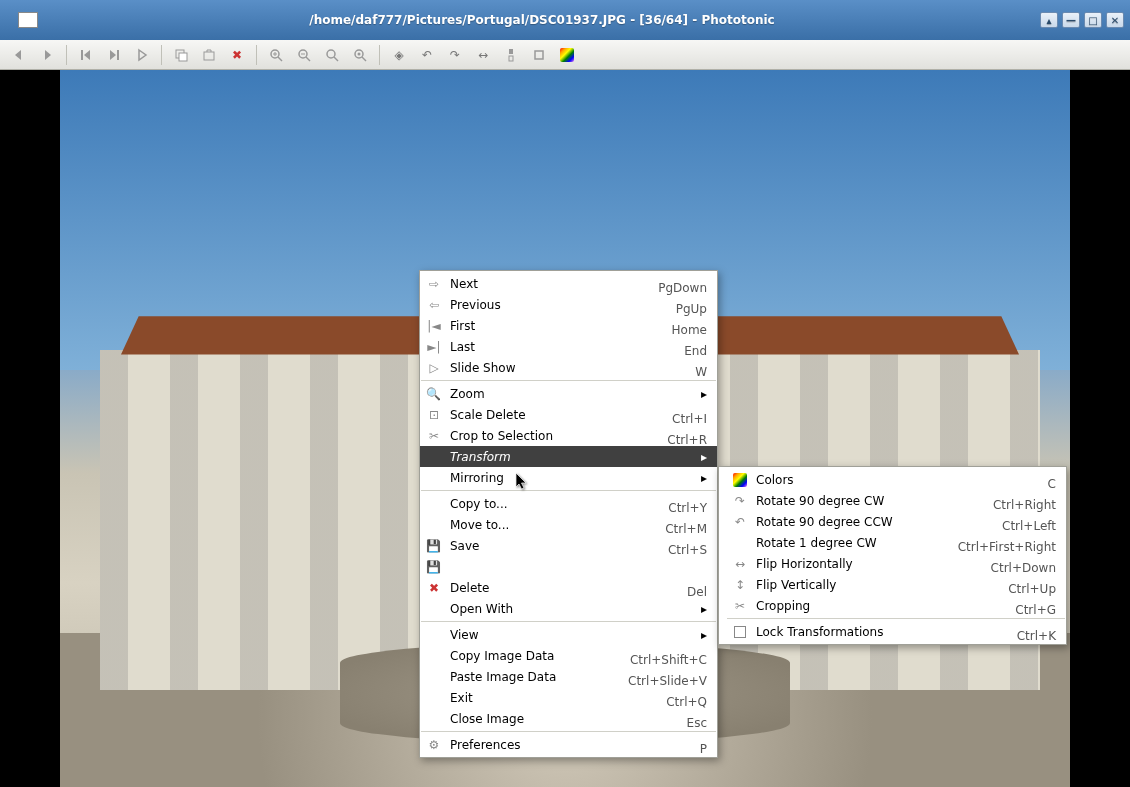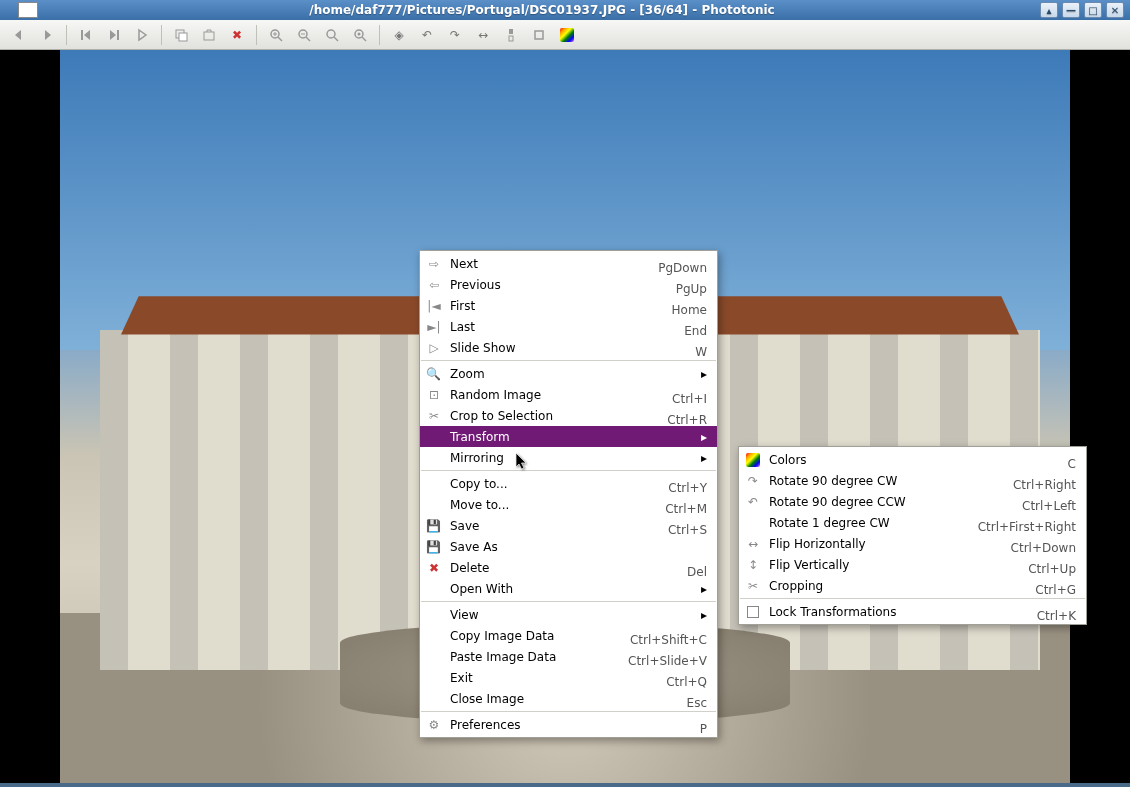--- a/index.html
+++ b/index.html
@@ -1,18 +1,18 @@
 <!DOCTYPE html>
 <html><head>
 <meta charset="utf-8">
 <style>
 * { margin: 0; padding: 0; box-sizing: border-box; font-family: "DejaVu Sans", "Liberation Sans", Arial, sans-serif; font-size: 12px; }
 body { width: 1130px; height: 787px; background: #4a6a8a; overflow: hidden; }
 
-.titlebar { height: 20px; background: linear-gradient(to bottom, #5a8fc7 0%, #3a6fa7 100%); display: flex; align-items: center; color: #fff; font-weight: bold; text-shadow: 0 1px 1px rgba(0,0,0,.3); padding-left: 12px; }
+.titlebar { height: 40px; background: linear-gradient(to bottom, #5a8fc7 0%, #3a6fa7 100%); display: flex; align-items: center; color: #fff; font-weight: bold; text-shadow: 0 1px 1px rgba(0,0,0,.3); padding-left: 12px; }
 .titlebar .app-icon { width: 20px; height: 16px; margin: 0 6px; background: #fff; border: 1px solid #888; }
 .titlebar .title-text { flex: 1; text-align: center; }
 .titlebar .win-btns { display: flex; gap: 4px; padding-right: 6px; }
 .titlebar .win-btn { width: 18px; height: 16px; background: linear-gradient(to bottom,#eaf1f9,#c9d9ea); border: 1px solid #6a8ab0; border-radius: 2px; display:flex; align-items:center; justify-content:center; font-size:10px; color:#2a4a6a; cursor:pointer; }
 
 .toolbar { height: 30px; background: linear-gradient(to bottom,#f7f7f5,#e1e1dd); border-bottom: 1px solid #b0b0a8; display: flex; align-items: center; padding: 0 8px; gap: 6px; }
 .tb-btn { width: 22px; height: 22px; display:flex; align-items:center; justify-content:center; color:#777; cursor:pointer; }
 .tb-sep { width:1px; height:20px; background:#c0c0b8; margin:0 2px; }
 .tb-btn.delete { color:#c33; font-weight:bold; }
 
@@ -20,24 +20,24 @@
 .photo { width: 1010px; height: 100%; background: linear-gradient(to bottom, #3d7ab8 0%, #6fa0d0 35%, #c9c4b4 55%, #d8d2c2 70%, #b8b2a2 100%); position:relative; overflow:hidden; }
 .sky { position:absolute; top:0; left:0; right:0; height:300px; background: linear-gradient(to bottom,#3d7ab8,#7fb0d8); }
 .roof { position:absolute; top:240px; left:70px; right:60px; height:50px; background:#8a4a2a; transform: perspective(800px) rotateX(40deg); }
 .building { position:absolute; top:280px; left:40px; right:30px; height:340px; background:#e0dcce; }
 .building::before{content:"";position:absolute;inset:0;background:repeating-linear-gradient(to right, rgba(40,40,50,.15) 0 28px, transparent 28px 70px);}
 .fountain { position:absolute; bottom:60px; left:50%; transform:translateX(-50%); width:450px; height:100px; background: radial-gradient(ellipse at center, #a09888 0%, #888070 80%); border-radius: 50% / 20%; }
 .ground { position:absolute; bottom:0; left:0; right:0; height:170px; background: radial-gradient(circle, #c8c0b0 10%, #989080 60%); }
 
 .ctx-menu { position: absolute; background:#fff; border:1px solid #a0a098; box-shadow: 2px 3px 8px rgba(0,0,0,.35); padding: 2px 0; }
 .menu1 { top: 200px; left: 419px; width: 299px; }
-.menu2 { top: 396px; left: 738px; width: 349px; }
+.menu2 { top: 396px; left: 718px; width: 349px; padding-left: 7px; }
 
 .mi { display:flex; align-items:center; height:21px; padding: 0 10px 0 4px; cursor:default; color:#000; }
-.mi.hl { background:#701a75; color:#fff; }
+.mi.hl { background:#404040; color:#fff;font-style:italic; }
 .mi .ico { width: 20px; height:16px; margin-right:6px; display:flex; align-items:center; justify-content:center; color:#888; flex-shrink:0; }
 .mi .lbl { flex:1; white-space:nowrap; }
 .mi .sc { color:#555; margin-left:20px; white-space:nowrap;margin-top:9px; }
 .mi .sub { width:12px; text-align:right; margin-left:10px; }
 .msep { height:1px; background:#d0d0c8; margin:2px 1px; }
 .rainbow-ico{ width:14px; height:14px; background:linear-gradient(135deg,red,orange,yellow,green,blue,violet); border-radius:2px;}
 .checkbox-ico{ width:12px;height:12px;border:1px solid #888;background:#fff;}
 
 .cursor { position:absolute; top:403px; left:516px; width:12px; height:18px; pointer-events:none; z-index:1000;}
 .cursor svg{ filter:drop-shadow(1px 1px 1px rgba(0,0,0,.5)); }
@@ -185,21 +185,21 @@
         <span class="sc">W</span>
       </div>
       <div class="msep"></div>
       <div class="mi">
         <span class="ico">🔍</span>
         <span class="lbl">Zoom</span>
         <span class="sub">▸</span>
       </div>
       <div class="mi">
         <span class="ico">⊡</span>
-        <span class="lbl">Random Image</span>
+        <span class="lbl">Scale Delete</span>
         <span class="sc">Ctrl+I</span>
       </div>
       <div class="mi">
         <span class="ico">✂</span>
         <span class="lbl">Crop to Selection</span>
         <span class="sc">Ctrl+R</span>
       </div>
       <div class="mi hl">
         <span class="ico"></span>
         <span class="lbl">Transform</span>
@@ -221,21 +221,20 @@
         <span class="lbl">Move to...</span>
         <span class="sc">Ctrl+M</span>
       </div>
       <div class="mi">
         <span class="ico">💾</span>
         <span class="lbl">Save</span>
         <span class="sc">Ctrl+S</span>
       </div>
       <div class="mi">
         <span class="ico">💾</span>
-        <span class="lbl">Save As</span>
       </div>
       <div class="mi">
         <span class="ico" style="color: rgb(204, 51, 51);">✖</span>
         <span class="lbl">Delete</span>
         <span class="sc">Del</span>
       </div>
       <div class="mi">
         <span class="ico"></span>
         <span class="lbl">Open With</span>
         <span class="sub">▸</span>

